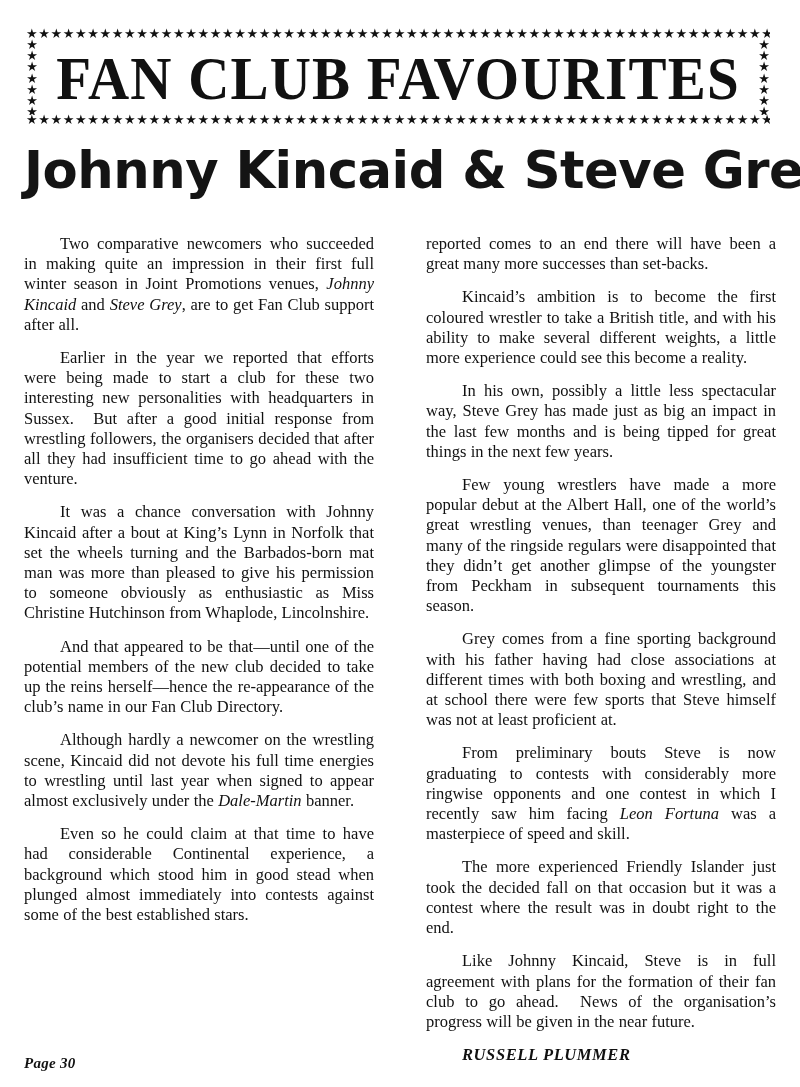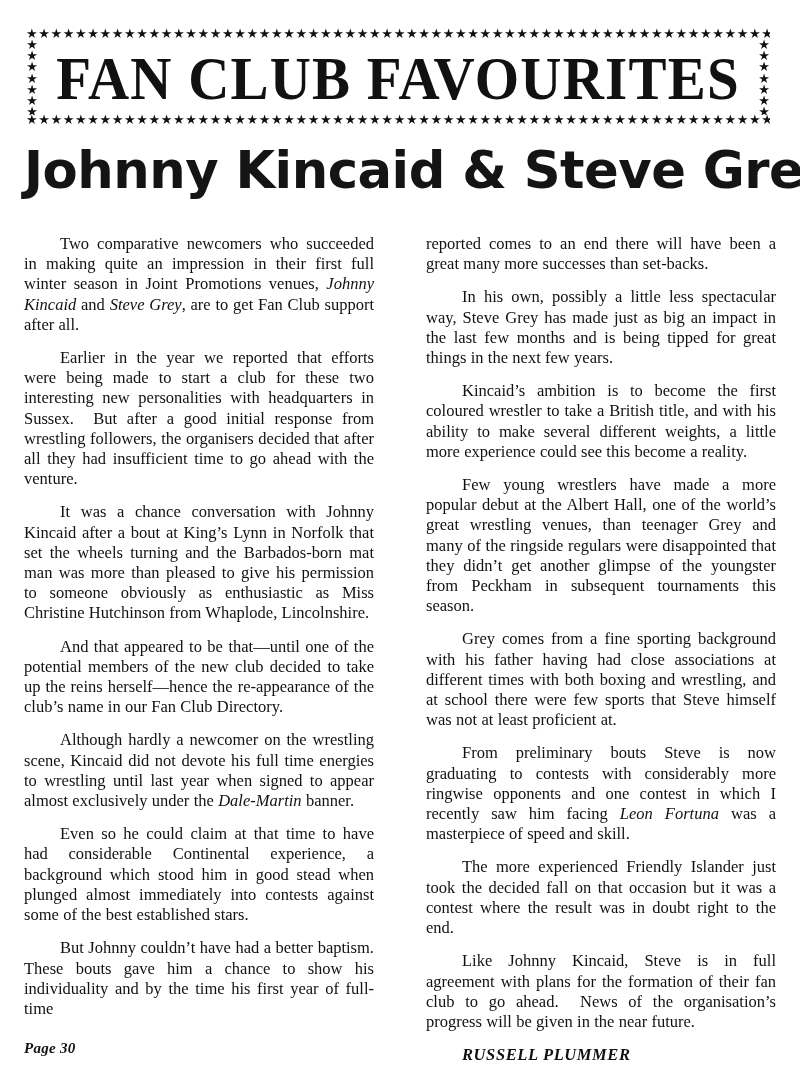--- a/index.html
+++ b/index.html
@@ -142,21 +142,21 @@
     font-weight: 700;
     text-align: right;
     letter-spacing: 0.6px;
     text-indent: 0;
   }
 
   
   .page-number {
     position: absolute;
     left: 24px;
-    bottom: 30px;
+    bottom: 15px;
     font-size: 15px;
     font-style: italic;
     font-weight: 700;
     letter-spacing: 0.3px;
     color: #111111;
   }
 </style>
 </head>
 <body>
 
@@ -173,26 +173,25 @@
   <div class="subtitle">Johnny Kincaid &amp; Steve Grey</div>
 
   <div class="columns">
     <div class="column">
         <p>Two comparative newcomers who succeeded in making quite an impression in their first full winter season in Joint Promotions venues, <i>Johnny Kincaid</i> and <i>Steve Grey</i>, are to get Fan Club support after all.</p>
         <p>Earlier in the year we reported that efforts were being made to start a club for these two interesting new personalities with headquarters in Sussex.&nbsp; But after a good initial response from wrestling followers, the organisers decided that after all they had insufficient time to go ahead with the venture.</p>
         <p>It was a chance conversation with Johnny Kincaid after a bout at King’s Lynn in Norfolk that set the wheels turning and the Barbados-born mat man was more than pleased to give his permission to someone obviously as enthusiastic as Miss Christine Hutchinson from Whaplode, Lincolnshire.</p>
         <p>And that appeared to be that—until one of the potential members of the new club decided to take up the reins herself—hence the re-appearance of the club’s name in our Fan Club Directory.</p>
         <p>Although hardly a newcomer on the wrestling scene, Kincaid did not devote his full time energies to wrestling until last year when signed to appear almost exclusively under the <i>Dale-Martin</i> banner.</p>
         <p>Even so he could claim at that time to have had considerable Continental experience, a background which stood him in good stead when plunged almost immediately into contests against some of the best established stars.</p>
-        <p>But Johnny couldn’t have had a better baptism. These bouts gave him a chance to show his individuality and by the time his first year of full-time</p>
       </div>
     <div class="column">
         <p class="cont">reported comes to an end there will have been a great many more successes than set-backs.</p>
+        <p>Kincaid’s ambition is to become the first coloured wrestler to take a British title, and with his ability to make several different weights, a little more experience could see this become a reality.</p>
         <p>In his own, possibly a little less spectacular way, Steve Grey has made just as big an impact in the last few months and is being tipped for great things in the next few years.</p>
-        <p>Kincaid’s ambition is to become the first coloured wrestler to take a British title, and with his ability to make several different weights, a little more experience could see this become a reality.</p>
         <p>Few young wrestlers have made a more popular debut at the Albert Hall, one of the world’s great wrestling venues, than teenager Grey and many of the ringside regulars were disappointed that they didn’t get another glimpse of the youngster from Peckham in subsequent tournaments this season.</p>
         <p>Grey comes from a fine sporting background with his father having had close associations at different times with both boxing and wrestling, and at school there were few sports that Steve himself was not at least proficient at.</p>
         <p>From preliminary bouts Steve is now graduating to contests with considerably more ringwise opponents and one contest in which I recently saw him facing <i>Leon Fortuna</i> was a masterpiece of speed and skill.</p>
         <p>The more experienced Friendly Islander just took the decided fall on that occasion but it was a contest where the result was in doubt right to the end.</p>
         <p>Like Johnny Kincaid, Steve is in full agreement with plans for the formation of their fan club to go ahead.&nbsp; News of the organisation’s progress will be given in the near future.</p>
         <p class="byline">RUSSELL PLUMMER</p>
       </div>
   </div>
 
   <div class="page-number">Page 30</div>

